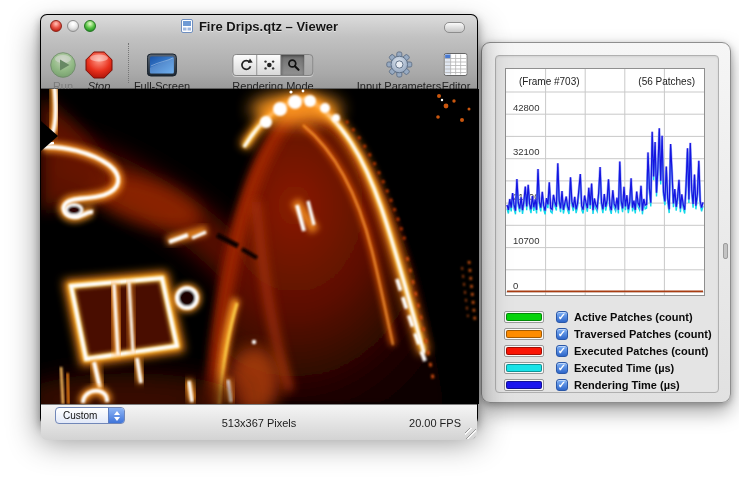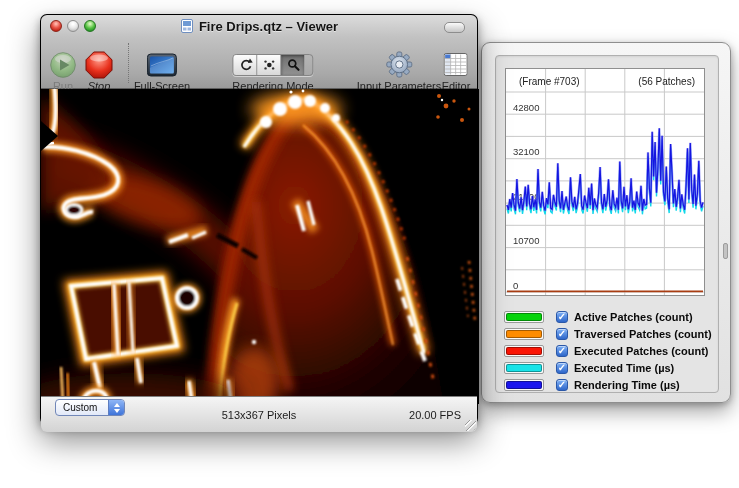--- a/index.html
+++ b/index.html
@@ -32,21 +32,21 @@
   .tsep{position:absolute;left:87px;top:6px;height:40px;border-left:1px dotted #757575;}
   .seg{display:flex;height:20px;margin-top:5px;border:1px solid #858585;border-radius:4px;overflow:hidden;
     box-shadow:0 1px 0 rgba(255,255,255,.5);}
   .segc{width:23px;display:flex;align-items:center;justify-content:center;
     background:linear-gradient(#fdfdfd,#d8d8d8);border-right:1px solid #9a9a9a;}
   .segc:last-child{border-right:none;}
   .segc.sel{background:linear-gradient(#6f6f6f,#929292);box-shadow:inset 0 1px 3px rgba(0,0,0,.45);}
 
   .viewer{position:absolute;left:0;top:74px;width:438px;height:315px;background:#000;overflow:hidden;}
 
-  .statusbar{position:absolute;left:0;top:381px;right:0;height:36px;box-sizing:border-box;
+  .statusbar{position:absolute;left:0;top:389px;right:0;height:36px;box-sizing:border-box;
     border-top:1px solid #7f7f7f;border-radius:0 0 6px 6px;
     background:linear-gradient(#f5f5f5,#d3d3d3);display:flex;align-items:center;padding-left:28px;}
   .popup{position:absolute;left:14px;top:2px;width:70px;height:17px;border:1px solid #7187b8;border-radius:4px;
     background:linear-gradient(#ffffff,#e2e9f8);display:flex;align-items:center;box-sizing:border-box;overflow:hidden;}
   .popup .ptext{flex:1;font-size:10px;color:#111;padding-left:7px;}
   .pcap{width:15px;height:100%;background:linear-gradient(#8fb6f6,#3f74d9);display:flex;flex-direction:column;
     align-items:center;justify-content:center;gap:2px;border-left:1px solid #5d7dc0;}
   .arr{width:0;height:0;border-left:3px solid transparent;border-right:3px solid transparent;}
   .arr.up{border-bottom:4px solid #fff;}
   .arr.dn{border-top:4px solid #fff;}

